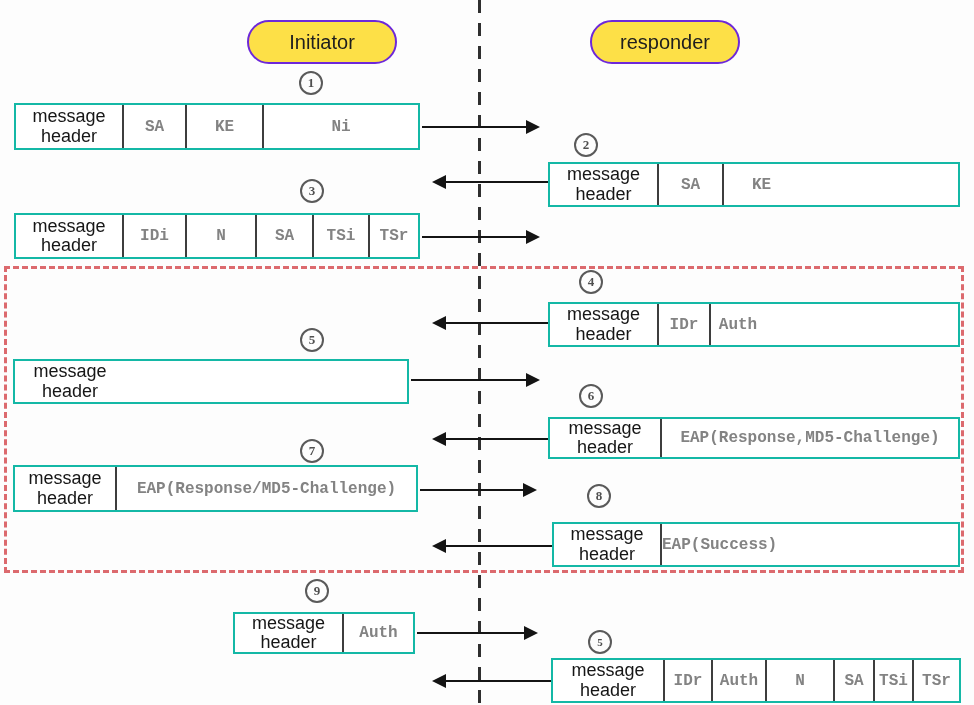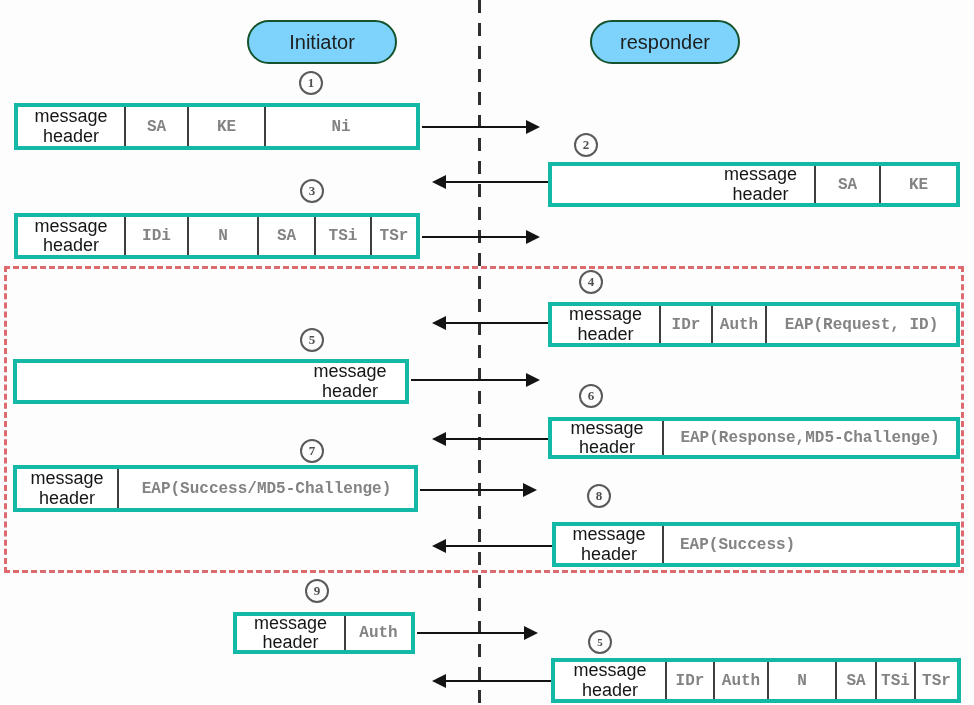--- a/index.html
+++ b/index.html
@@ -10,48 +10,48 @@
   *{box-sizing:border-box;}
   .divider{
     position:absolute;left:478px;top:0;width:3px;height:705px;
     background:repeating-linear-gradient(180deg,#2f2f2f 0 13px,transparent 13px 23px);
   }
   .phase{
     position:absolute;left:4px;top:266px;width:960px;height:307px;
     border:3px dashed #dc6a6e;background:transparent;
   }
   .oval{
-    position:absolute;height:44px;width:150px;border:2px solid #14532d;border-radius:22px;
+    position:absolute;height:44px;width:150px;border:2px solid #6d28d9;border-radius:22px;
     display:flex;align-items:center;justify-content:center;
-    font-size:20px;color:#1e1e1e;background:#7dd3fc;
+    font-size:20px;color:#1e1e1e;background:#fde047;
   }
   .oval.left{left:247px;top:20px;}
   .oval.right{left:590px;top:20px;}
   .badge{
     position:absolute;width:24px;height:24px;border:2px solid #5a5a5a;border-radius:50%;
     display:flex;align-items:center;justify-content:center;
     font-size:13px;font-weight:bold;color:#4f4f4f;background:#fdfdfd;
     font-family:"Liberation Serif",serif;z-index:3;
   }
   .box{
-    position:absolute;display:flex;background:#fff;border:4px solid #14b8a6;z-index:2;justify-content:flex-end;
+    position:absolute;display:flex;background:#fff;border:2px solid #14b8a6;z-index:2;
   }
   .seg{
     display:flex;align-items:center;justify-content:center;
     border-right:2px solid #3e3e3e;
     font-family:"Liberation Mono",monospace;font-weight:bold;
     color:#838383;font-size:16px;overflow:hidden;white-space:nowrap;
   }
   .seg:last-child{border-right:none;flex:1 1 auto;}
   .seg.hdr{
     font-family:"Liberation Sans",sans-serif;font-weight:normal;color:#161616;
     font-size:18px;line-height:1.08;text-align:center;white-space:normal;
   }
   .seg.hdr span{display:block;width:80px;}
-  .seg.align-left{justify-content:flex-start;padding-left:16px;}
+  .seg.align-left{justify-content:flex-start;padding-left:0;}
   .arrow{position:absolute;height:2px;background:#141414;z-index:1;}
   .arrow::after{content:'';position:absolute;top:-6px;width:0;height:0;
     border-top:7px solid transparent;border-bottom:7px solid transparent;}
   .arrow.right::after{right:-14px;border-left:14px solid #141414;}
   .arrow.left::after{left:-14px;border-right:14px solid #141414;}
 </style>
 </head>
 <body>
 
 <div class="canvas">
@@ -119,23 +119,20 @@
       <div class="box" style="left: 548px; top: 302px; width: 412px; height: 45px;">
         <div class="seg hdr" style="flex: 0 0 109px;">
           <span>message header</span>
         </div>
         <div class="seg" style="flex: 0 0 52px;">
           <span>IDr</span>
         </div>
         <div class="seg" style="flex: 0 0 54px;">
           <span>Auth</span>
         </div>
-        <div class="seg">
-          <span>EAP(Request, ID)</span>
-        </div>
       </div>
       <div class="arrow left" style="top: 322px; left: 446px; width: 102px;"></div>
       <div class="badge" style="left: 300px; top: 328px;">5</div>
       <div class="box" style="left: 13px; top: 359px; width: 396px; height: 45px;">
         <div class="seg hdr" style="flex: 0 0 110px;">
           <span>message header</span>
         </div>
       </div>
       <div class="arrow right" style="top: 379px; left: 411px; width: 115px;"></div>
       <div class="badge" style="left: 579px; top: 384px;">6</div>
@@ -147,21 +144,21 @@
           <span>EAP(Response,MD5-Challenge)</span>
         </div>
       </div>
       <div class="arrow left" style="top: 438px; left: 446px; width: 102px;"></div>
       <div class="badge" style="left: 300px; top: 439px;">7</div>
       <div class="box" style="left: 13px; top: 465px; width: 405px; height: 47px;">
         <div class="seg hdr" style="flex: 0 0 102px;">
           <span>message header</span>
         </div>
         <div class="seg">
-          <span>EAP(Success/MD5-Challenge)</span>
+          <span>EAP(Response/MD5-Challenge)</span>
         </div>
       </div>
       <div class="arrow right" style="top: 489px; left: 420px; width: 103px;"></div>
       <div class="badge" style="left: 587px; top: 484px;">8</div>
       <div class="box" style="left: 552px; top: 522px; width: 408px; height: 45px;">
         <div class="seg hdr" style="flex: 0 0 108px;">
           <span>message header</span>
         </div>
         <div class="seg align-left">
           <span>EAP(Success)</span>

